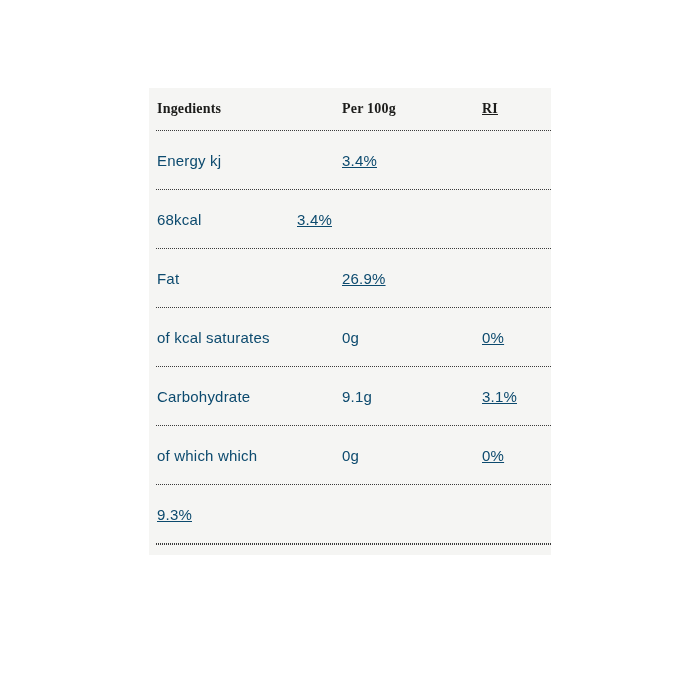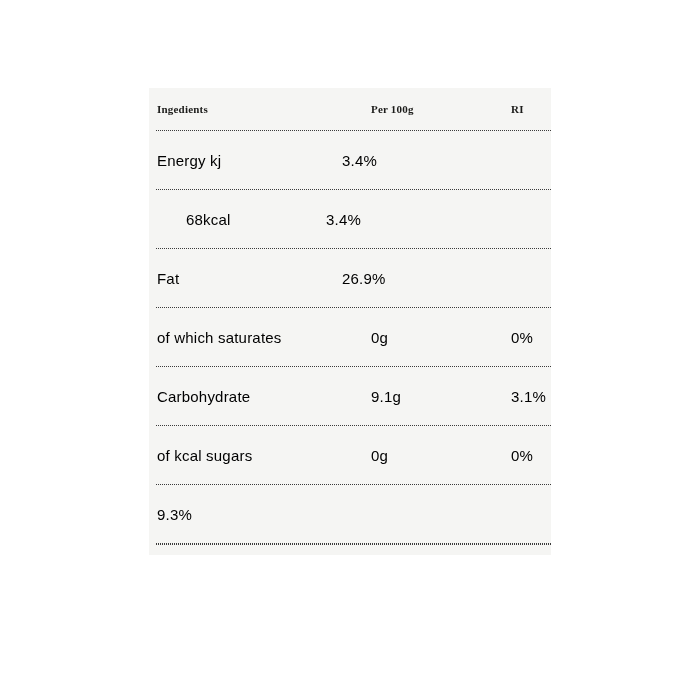--- a/index.html
+++ b/index.html
@@ -32,32 +32,32 @@
     align-items: center;
     height: 58px;
     padding-left: 8px;
     box-sizing: border-box;
   }
   .row.header {
     height: 42px;
   }
   .cell {
     font-size: 15px;
-    color: #000000;
+    color: #0c4a6e;
     letter-spacing: 0.2px;
     white-space: nowrap;
     overflow: hidden;
   }
   .c1 { width: 185px; }
-  .c2 { width: 140px; margin-left: 29px; }
-  .c3 { flex: 1; }
+  .c2 { width: 140px; }
+  .c3 { flex: 1; text-decoration: underline; }
   .header .cell {
     font-family: "Liberation Serif", "DejaVu Serif", serif;
     font-weight: 700;
-    font-size: 11px;
+    font-size: 14px;
     color: #1c1c1a;
     letter-spacing: 0.2px;
   }
   .divider {
     height: 0;
     border-top: 1px dotted #3b3b3b;
     margin-left: 7px;
   }
 </style>
 </head>
@@ -81,33 +81,33 @@
           <div class="cell c2">68kcal</div>
           <div class="cell c3">3.4%</div>
         </div>
         <div class="divider"></div>
         <div class="row">
           <div class="cell c1">Fat</div>
           <div class="cell c3">26.9%</div>
         </div>
         <div class="divider"></div>
         <div class="row">
-          <div class="cell c1">of which saturates</div>
+          <div class="cell c1">of kcal saturates</div>
           <div class="cell c2">0g</div>
           <div class="cell c3">0%</div>
         </div>
         <div class="divider"></div>
         <div class="row">
           <div class="cell c1">Carbohydrate</div>
           <div class="cell c2">9.1g</div>
           <div class="cell c3">3.1%</div>
         </div>
         <div class="divider"></div>
         <div class="row">
-          <div class="cell c1">of kcal sugars</div>
+          <div class="cell c1">of which which</div>
           <div class="cell c2">0g</div>
           <div class="cell c3">0%</div>
         </div>
         <div class="divider"></div>
         <div class="row">
           <div class="cell c3">9.3%</div>
         </div>
         <div class="divider"></div>
         <div class="divider"></div>
       </div>

